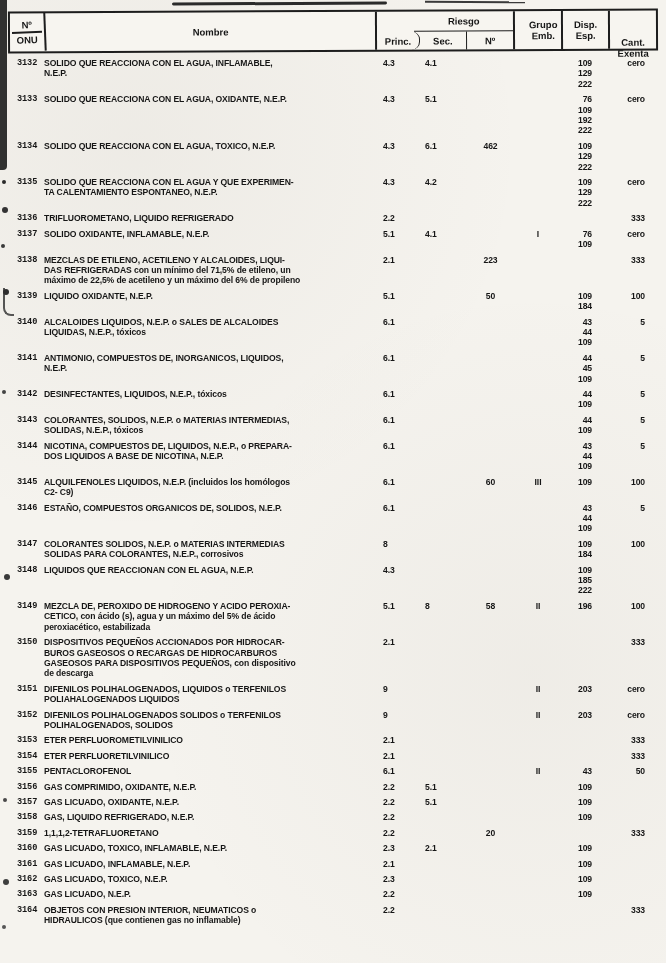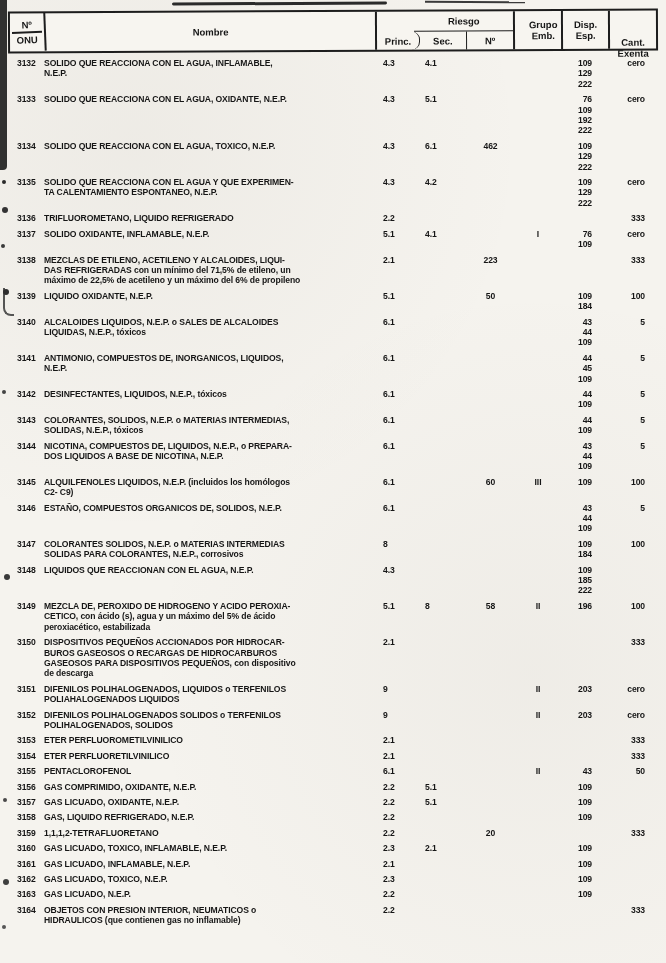--- a/index.html
+++ b/index.html
@@ -44,21 +44,21 @@
   .h-sec{width:48px;border-right:1.5px solid #1d1d1d;}
   .h-no{width:47px;}
   .h-grupo{width:48px;padding-left:10px;}
   .h-disp{width:47px;}
   .h-cant{width:46px;margin-top:35px;}
 
   
   .tbody{position:absolute;left:8px;top:58px;width:650px;font-size:8.6px;font-weight:bold;line-height:10.4px;letter-spacing:-0.1px;}
   .row{display:flex;margin-bottom:5px;}
   .c{box-sizing:border-box;}
-  .c-onu{width:36px;padding-left:9px;}
+  .c-onu{width:36px;padding-left:9px;font-family:Liberation Mono, monospace;}
   .c-nombre{width:332px;padding-right:6px;}
   .c-princ{width:43px;padding-left:7px;}
   .c-sec{width:48px;padding-left:6px;}
   .c-num{width:47px;text-align:center;}
   .c-grupo{width:48px;text-align:center;}
   .c-disp{width:47px;text-align:right;padding-right:17px;}
   .c-cant{width:46px;text-align:right;padding-right:10px;}
   .nline,.dline{white-space:nowrap;}
 </style>
 </head>

